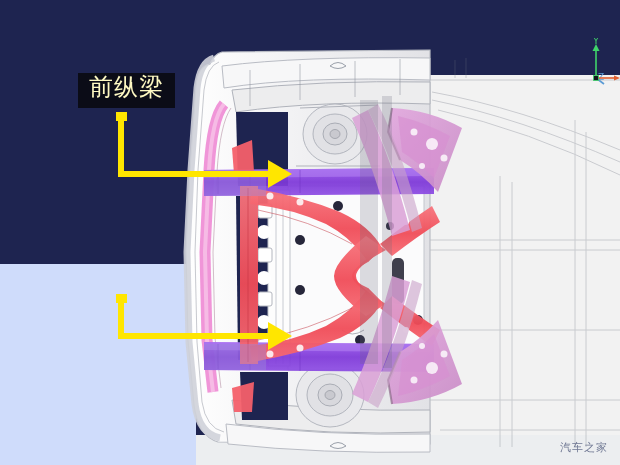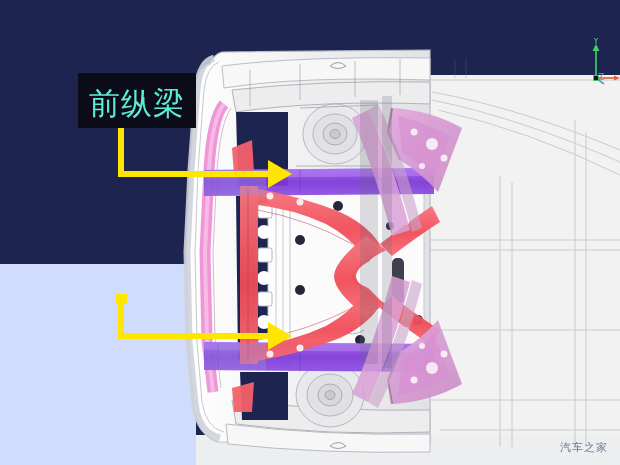--- a/index.html
+++ b/index.html
@@ -24,25 +24,25 @@
     position:absolute;left:196px;top:435px;width:424px;height:30px;
     background:#eceef0;
   }
 
   
   #cad{position:absolute;left:0;top:0;width:620px;height:465px;}
 
   
   .lbl{
     position:absolute;
-    color:#5eead4;
-    font-size:31px;
+    color:#fef9c3;
+    font-size:24px;
     line-height:1;
     letter-spacing:1px;
-    padding:15px 11px 9px 11px;
+    padding:2px 11px 9px 11px;
     white-space:nowrap;
     font-family:"DejaVu Sans","Liberation Sans",sans-serif;
   }
   .lbl-1{left:78px;top:73px;background:#0b0c17;}
   .lbl-2{left:78px;top:256px;background:#2f3038;}
 
   
   .leader{position:absolute;pointer-events:none;}
 
   

